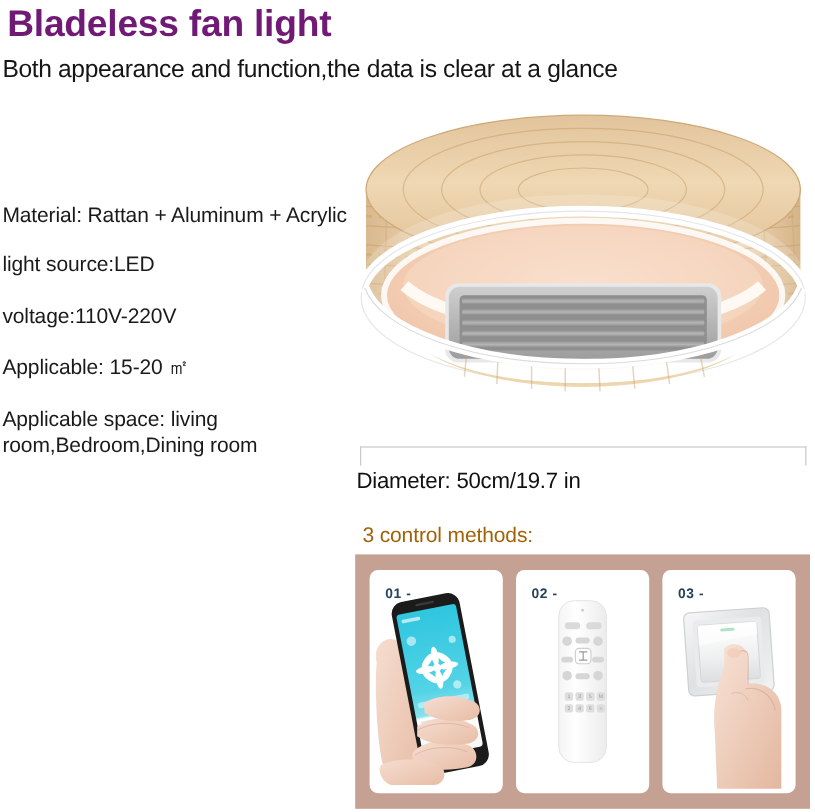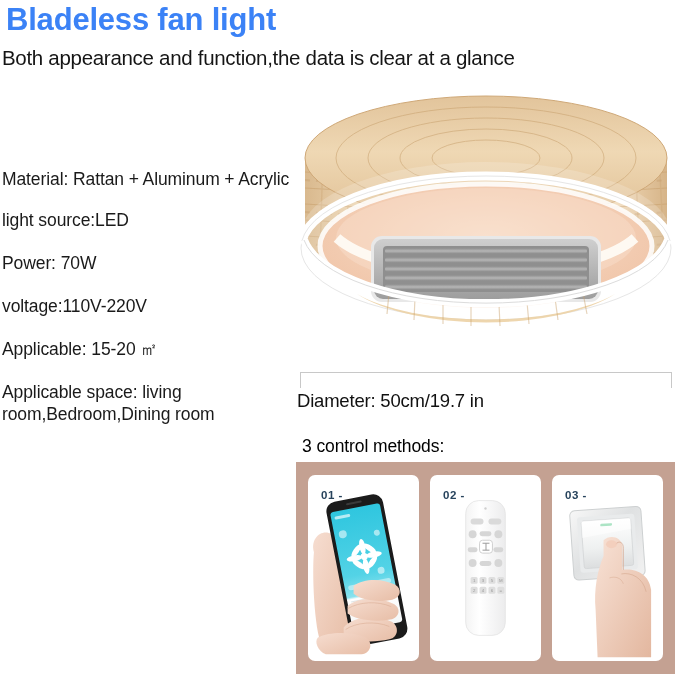--- a/index.html
+++ b/index.html
@@ -1,21 +1,21 @@
 <!DOCTYPE html>
 <html><head>
 <meta charset="utf-8">
 <style>
   html,body{margin:0;padding:0;background:#ffffff;}
   body{width:679px;height:677px;position:relative;overflow:hidden;
        font-family:"Liberation Sans","DejaVu Sans",sans-serif;}
 
   
   #page-title{position:absolute;left:6px;top:0px;font-size:31px;font-weight:bold;
-              color:#3b82f6;letter-spacing:-0.2px;line-height:40px;white-space:nowrap;}
+              color:#701a75;letter-spacing:-0.2px;line-height:40px;white-space:nowrap;}
   #page-subtitle{position:absolute;left:2px;top:44px;font-size:20.5px;color:#151515;
                  line-height:28px;white-space:nowrap;letter-spacing:-0.3px;}
 
   
   #spec-list{position:absolute;left:2px;top:168px;width:288px;}
   .spec-item{font-size:17.5px;color:#1a1a1a;line-height:22px;margin-bottom:21px;
              letter-spacing:-0.1px;}
   .spec-item.two-line{margin-bottom:19px;}
 
   
@@ -24,21 +24,21 @@
   
   #dimension-bracket{position:absolute;left:300px;top:372px;width:372px;height:16px;}
   #dimension-bracket .bar{position:absolute;left:0;top:0;width:100%;height:1px;background:#c8c8c8;}
   #dimension-bracket .tick{position:absolute;top:0;width:1px;height:16px;background:#c8c8c8;}
   #dimension-bracket .tick.l{left:0;}
   #dimension-bracket .tick.r{right:0;}
   #dimension-caption{position:absolute;left:297px;top:390px;width:378px;text-align:left;
                      font-size:18.5px;color:#111;letter-spacing:-0.2px;}
 
   
-  #control-heading{position:absolute;left:302px;top:436px;font-size:17.5px;color:#000000;
+  #control-heading{position:absolute;left:302px;top:436px;font-size:17.5px;color:#a16207;
                    letter-spacing:-0.1px;}
   #control-frame{position:absolute;left:296px;top:462px;width:379px;height:212px;
                  background:#c4a192;box-sizing:border-box;padding:13px 12px;
                  display:flex;gap:11px;text-align:right;}
   .control-card{flex:1;background:#ffffff;border-radius:7px;position:relative;overflow:hidden;}
   .card-label{position:absolute;left:13px;top:14px;font-size:11.5px;font-weight:bold;
               color:#27435c;letter-spacing:0.5px;z-index:5;}
   .card-art{position:absolute;left:0;top:0;width:100%;height:100%;}
 
   
@@ -46,21 +46,20 @@
 </style>
 </head>
 <body>
 
 <div id="page-title">Bladeless fan light</div>
 <div id="page-subtitle">Both appearance and function,the data is clear at a glance</div>
 
 <div id="spec-list">
   <div class="spec-item two-line">Material: Rattan + Aluminum + Acrylic</div>
   <div class="spec-item">light source:LED</div>
-  <div class="spec-item">Power: 70W</div>
   <div class="spec-item">voltage:110V-220V</div>
   <div class="spec-item">Applicable: 15-20 ㎡</div>
   <div class="spec-item two-line">Applicable space: living room,Bedroom,Dining room</div>
 </div>
 
 <div id="product-photo">
   <svg viewBox="0 0 378 275" width="378" height="275">
     <defs>
       <linearGradient id="rattanTop" x1="0" y1="0" x2="0" y2="1">
         <stop offset="0" stop-color="#e2c49b"></stop>

